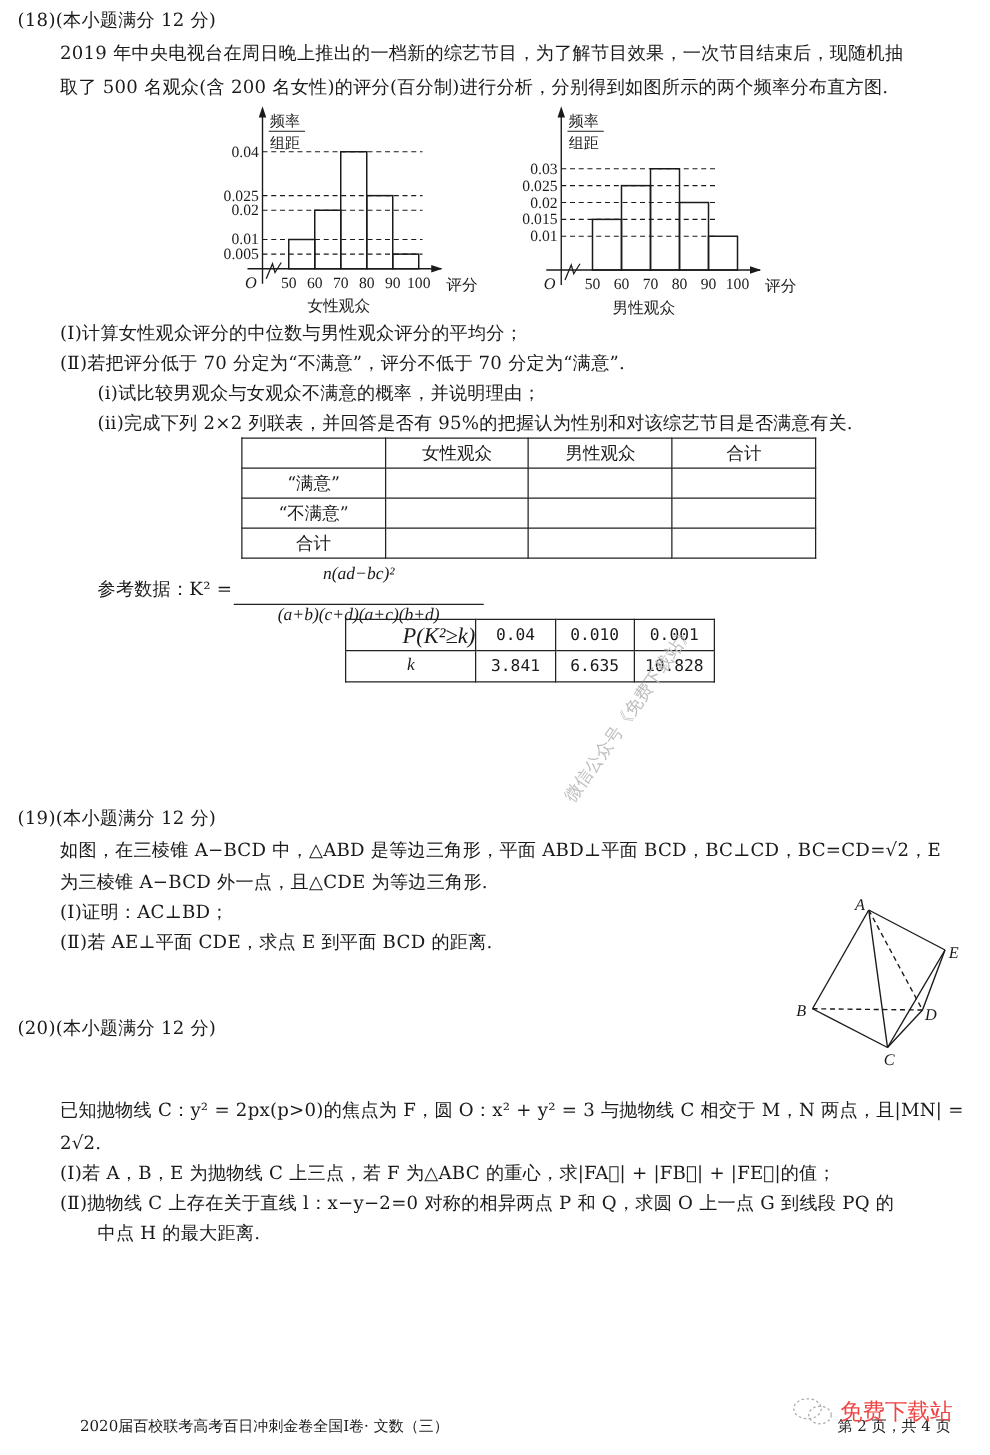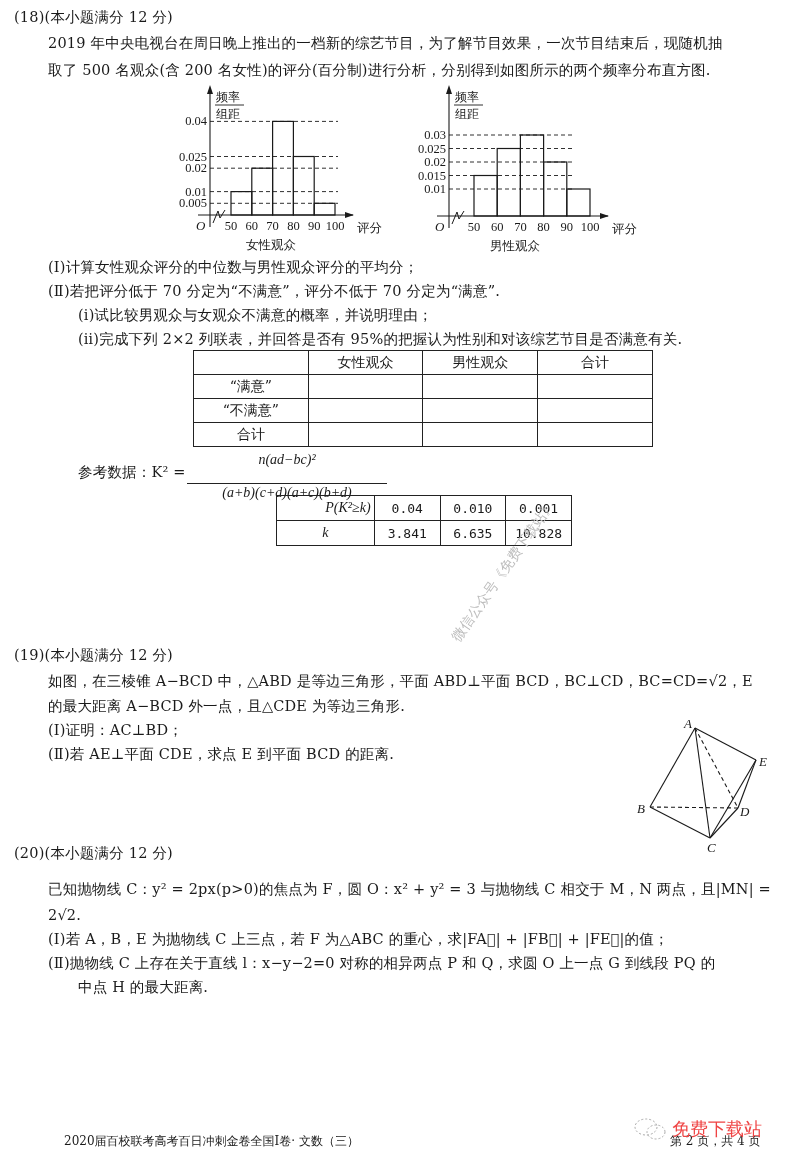--- a/index.html
+++ b/index.html
@@ -146,39 +146,39 @@
 
 <table class="grid" style="left:276px; top:495px; width:296px; font-family:'DejaVu Sans Mono','Liberation Mono',monospace; font-size:13px;">
   <colgroup>
       <col style="width:98px">
       <col style="width:66px">
       <col style="width:66px">
       <col style="width:66px">
     </colgroup>
   <tbody>
       <tr style="height:25px">
-    <td class="i" style="font-family:'Liberation Serif',serif; font-size:14px;padding-left:45px;">P(K²≥k)</td>
+    <td class="i" style="font-family:'Liberation Serif',serif; font-size:18px;padding-left:45px;">P(K²≥k)</td>
     <td>0.04</td>
     <td>0.010</td>
     <td>0.001</td>
   </tr>
   <tr style="height:25px">
     <td class="i" style="font-family:'Liberation Serif',serif; font-size:14px;">k</td>
     <td>3.841</td>
     <td>6.635</td>
     <td>10.828</td>
   </tr>
 </tbody>
   </table>
 
 <div class="watermark">微信公众号《免费下载站》</div>
 
 <div class="line" style="left:14px; top:645px;">(19)(本小题满分 12 分)</div>
 <div class="line" style="left:48px; top:671px;">如图，在三棱锥 A−BCD 中，△ABD 是等边三角形，平面 ABD⊥平面 BCD，BC⊥CD，BC=CD=√2，E</div>
-<div class="line" style="left:48px; top:696px;">的最大距离 A−BCD 外一点，且△CDE 为等边三角形.</div>
+<div class="line" style="left:48px; top:696px;">为三棱锥 A−BCD 外一点，且△CDE 为等边三角形.</div>
 <div class="line" style="left:48px; top:720px;">(Ⅰ)证明：AC⊥BD；</div>
 <div class="line" style="left:48px; top:744px;">(Ⅱ)若 AE⊥平面 CDE，求点 E 到平面 BCD 的距离.</div>
 
 <svg style="position:absolute; left:630px; top:710px;" width="150" height="145" viewBox="0 0 150 145">
   <g stroke="#1a1a1a" stroke-width="1.1" fill="none">
     <line x1="65" y1="18" x2="20" y2="97"></line>
     <line x1="65" y1="18" x2="80" y2="128"></line>
     <line x1="65" y1="18" x2="126" y2="50"></line>
     <line x1="20" y1="97" x2="80" y2="128"></line>
     <line x1="80" y1="128" x2="108" y2="98"></line>
@@ -187,21 +187,21 @@
     <line x1="65" y1="18" x2="108" y2="98" stroke-dasharray="4,3"></line>
     <line x1="20" y1="97" x2="108" y2="98" stroke-dasharray="4,3"></line>
   </g>
   <text x="54" y="18" font-size="13" font-style="italic">A</text>
   <text x="7" y="103" font-size="13" font-style="italic">B</text>
   <text x="77" y="142" font-size="13" font-style="italic">C</text>
   <text x="110" y="106" font-size="13" font-style="italic">D</text>
   <text x="129" y="56" font-size="13" font-style="italic">E</text>
 </svg>
 
-<div class="line" style="left:14px; top:843px;">(20)(本小题满分 12 分)</div>
+<div class="line" style="left:14px; top:813px;">(20)(本小题满分 12 分)</div>
 <div class="line" style="left:48px; top:879px;">已知抛物线 C：y² = 2px(p&gt;0)的焦点为 F，圆 O：x² + y² = 3 与抛物线 C 相交于 M，N 两点，且|MN| =</div>
 <div class="line" style="left:48px; top:905px;">2√2.</div>
 <div class="line" style="left:48px; top:929px;">(Ⅰ)若 A，B，E 为抛物线 C 上三点，若 F 为△ABC 的重心，求|FA⃗| + |FB⃗| + |FE⃗|的值；</div>
 <div class="line" style="left:48px; top:953px;">(Ⅱ)抛物线 C 上存在关于直线 l：x−y−2=0 对称的相异两点 P 和 Q，求圆 O 上一点 G 到线段 PQ 的</div>
 <div class="line" style="left:78px; top:977px;">中点 H 的最大距离.</div>
 
 <div class="footer" style="left:36px; top:1133px;">2020届百校联考高考百日冲刺金卷全国Ⅰ卷· 文数（三）</div>
 <div class="footer" style="left:642px; top:1133px;">第 2 页，共 4 页</div>
 <svg style="position:absolute; left:632px; top:1116px;" width="36" height="26" viewBox="0 0 36 26">
   <ellipse cx="14" cy="11" rx="11" ry="8" fill="none" stroke="#aaa" stroke-width="1" stroke-dasharray="2,2"></ellipse>

